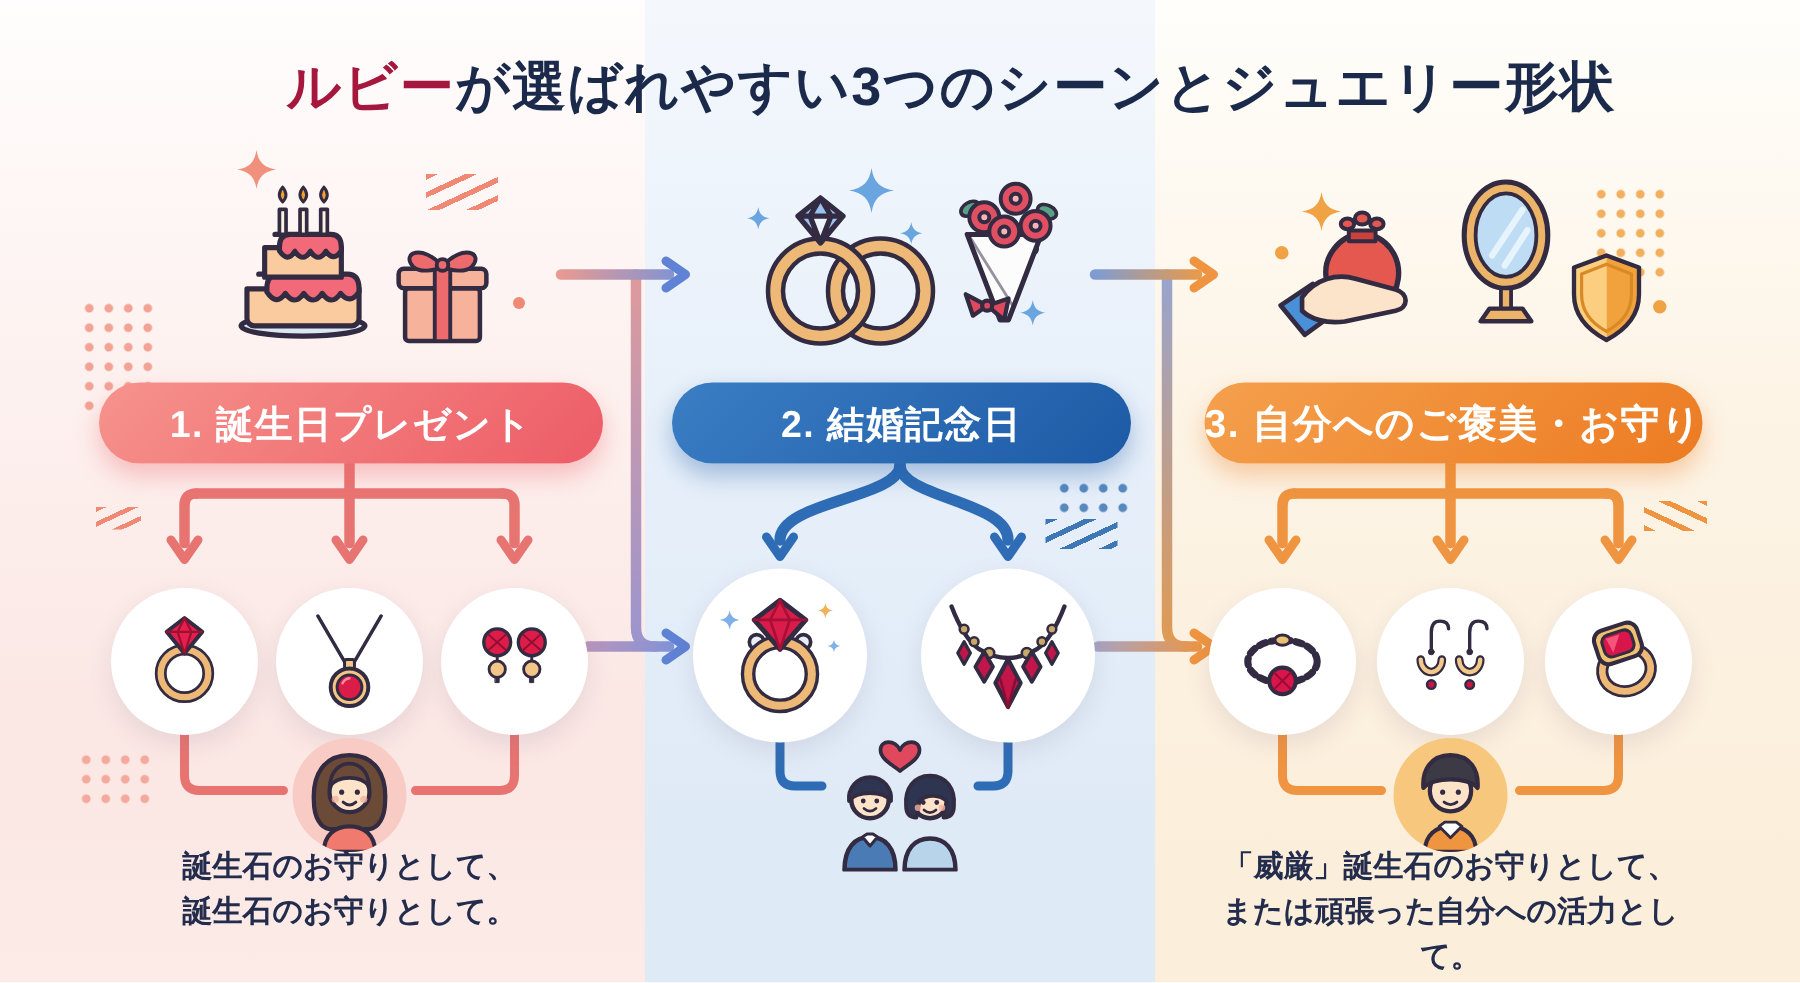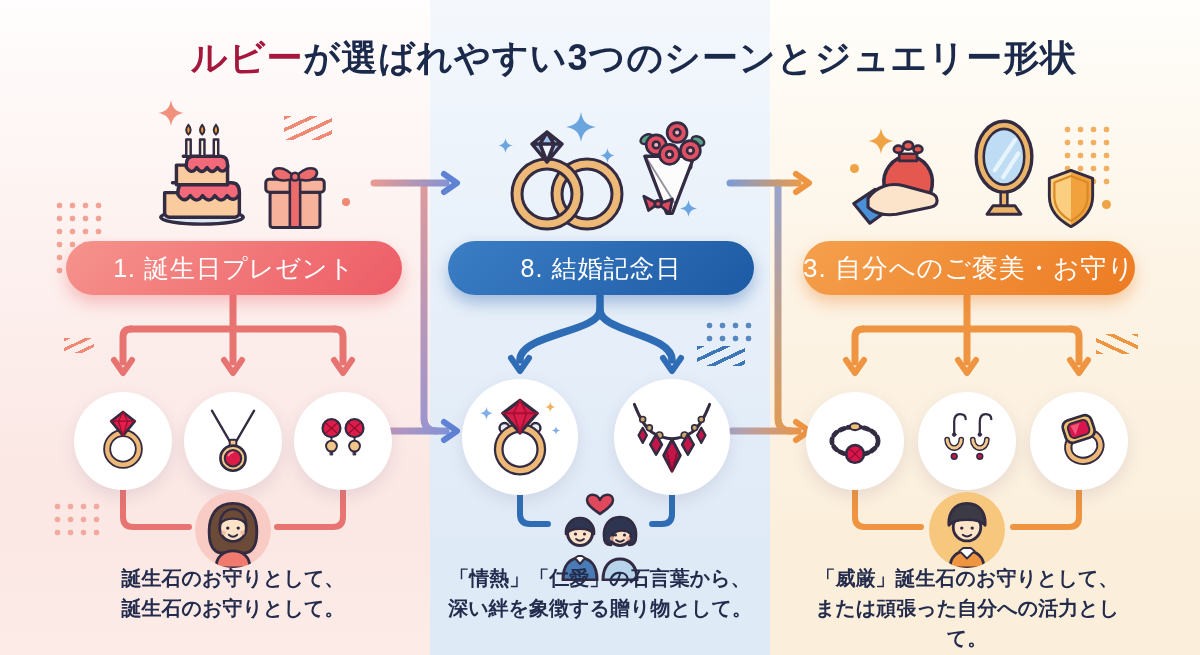--- a/index.html
+++ b/index.html
@@ -11,23 +11,23 @@
   .panel-1{left:0;width:430px;background:linear-gradient(180deg,#fffdfd 0%,#fdf2f0 35%,#fbe7e4 75%,#fcebe7 100%);}
   .panel-2{left:430px;width:340px;background:linear-gradient(180deg,#f4f8fd 0%,#e9f1fa 35%,#dfeaf7 85%);}
   .panel-3{left:770px;width:430px;background:linear-gradient(180deg,#fffefb 0%,#fdf4e6 40%,#fbeeda 90%);}
 
   .title{position:absolute;left:0;top:34px;width:1200px;text-align:center;
     font-size:36px;font-weight:800;color:#1b2a4a;letter-spacing:1px;margin:0;padding-left:34px;}
   .title .hl{color:#a5173c;}
 
   .overlay{position:absolute;left:0;top:0;pointer-events:none;}
 
-  .banner{position:absolute;top:241px;height:54px;border-radius:28px;
+  .banner{position:absolute;top:255px;height:54px;border-radius:28px;
     display:flex;align-items:center;justify-content:center;
-    color:#fff;font-weight:400;font-size:25px;letter-spacing:1px;}
+    color:#fff;font-weight:700;font-size:25px;letter-spacing:1px;}
   .banner-1{left:66px;width:336px;background:linear-gradient(135deg,#f6938c,#ed5c66);box-shadow:0 8px 16px rgba(238,95,104,.35);}
   .banner-2{left:448px;width:306px;background:linear-gradient(135deg,#3b7ec4,#1d5aa5);box-shadow:0 8px 16px rgba(29,90,165,.35);}
   .banner-3{left:803px;width:332px;background:linear-gradient(135deg,#f5a04d,#ec7b22);font-size:26px;box-shadow:0 8px 16px rgba(236,123,34,.35);}
 
   .scene-icon{position:absolute;}
   .jc{position:absolute;background:#fff;border-radius:50%;
     display:flex;align-items:center;justify-content:center;
     box-shadow:0 6px 16px rgba(110,90,130,.14);}
   .jc-s{width:98px;height:98px;top:392px;}
   .jc-l{width:116px;height:116px;top:379px;}
@@ -258,21 +258,21 @@
   <svg class="scene-icon" style="left:1042px;top:166px" width="58" height="65" viewBox="0 0 80 90">
     <g stroke-linejoin="round" stroke-linecap="round">
       <path d="M40,6 L10,17 V42 C10,62 23,75 40,84 Z" fill="#fbcf7f"></path>
       <path d="M40,6 L70,17 V42 C70,62 57,75 40,84 Z" fill="#f2a23c"></path>
       <path d="M40,6 L70,17 V42 C70,62 57,75 40,84 C23,75 10,62 10,42 V17 Z" fill="none" stroke="#332b42" stroke-width="4"></path>
       <path d="M40,14 L63,23 V42 C63,58 53,69 40,76 C27,69 17,58 17,42 V23 Z" fill="none" stroke="#d98a26" stroke-width="3"></path>
     </g>
   </svg>
 
   <div class="banner banner-1">1. 誕生日プレゼント</div>
-  <div class="banner banner-2">8. 結婚記念日</div>
+  <div class="banner banner-2">2. 結婚記念日</div>
   <div class="banner banner-3">3. 自分へのご褒美・お守り</div>
 
   <div class="jc jc-s" style="left:74px">
     <svg width="66" height="66" viewBox="0 0 100 100">
       <g stroke-linejoin="round" stroke-linecap="round">
         <circle cx="50" cy="62" r="24" fill="none" stroke="#332b42" stroke-width="12"></circle>
         <circle cx="50" cy="62" r="24" fill="none" stroke="#eeb877" stroke-width="6.5"></circle>
         <path d="M50,6 L68,20 L50,42 L32,20 Z" fill="#e51e4d" stroke="#332b42" stroke-width="4"></path>
         <path d="M32,20 H68 M43,20 L50,42 L57,20 M43,20 L50,6 L57,20" fill="none" stroke="#9c1030" stroke-width="2.2"></path>
       </g>
@@ -435,22 +435,18 @@
         <path d="M22,80 C22,68 30,62 40,62 C50,62 58,68 58,80 Z" fill="#f0953f" stroke-width="3"></path>
         <path d="M32,62 L40,70 L48,62 L44,59 L36,59 Z" fill="#fff" stroke-width="2"></path>
       </g>
     </svg>
   </div>
 
   <div class="desc desc-1">
     <span>誕生石のお守りとして、</span><br>
     <span>誕生石のお守りとして。</span>
   </div>
-  <div class="desc desc-2">
-    <span>「情熱」「仁愛」の石言葉から、</span><br>
-    <span>深い絆を象徴する贈り物として。</span>
-  </div>
   <div class="desc desc-3">
     <span>「威厳」誕生石のお守りとして、</span><br>
     <span>または頑張った自分への活力として。</span>
   </div>
 
 </div>
 
 </body></html>

